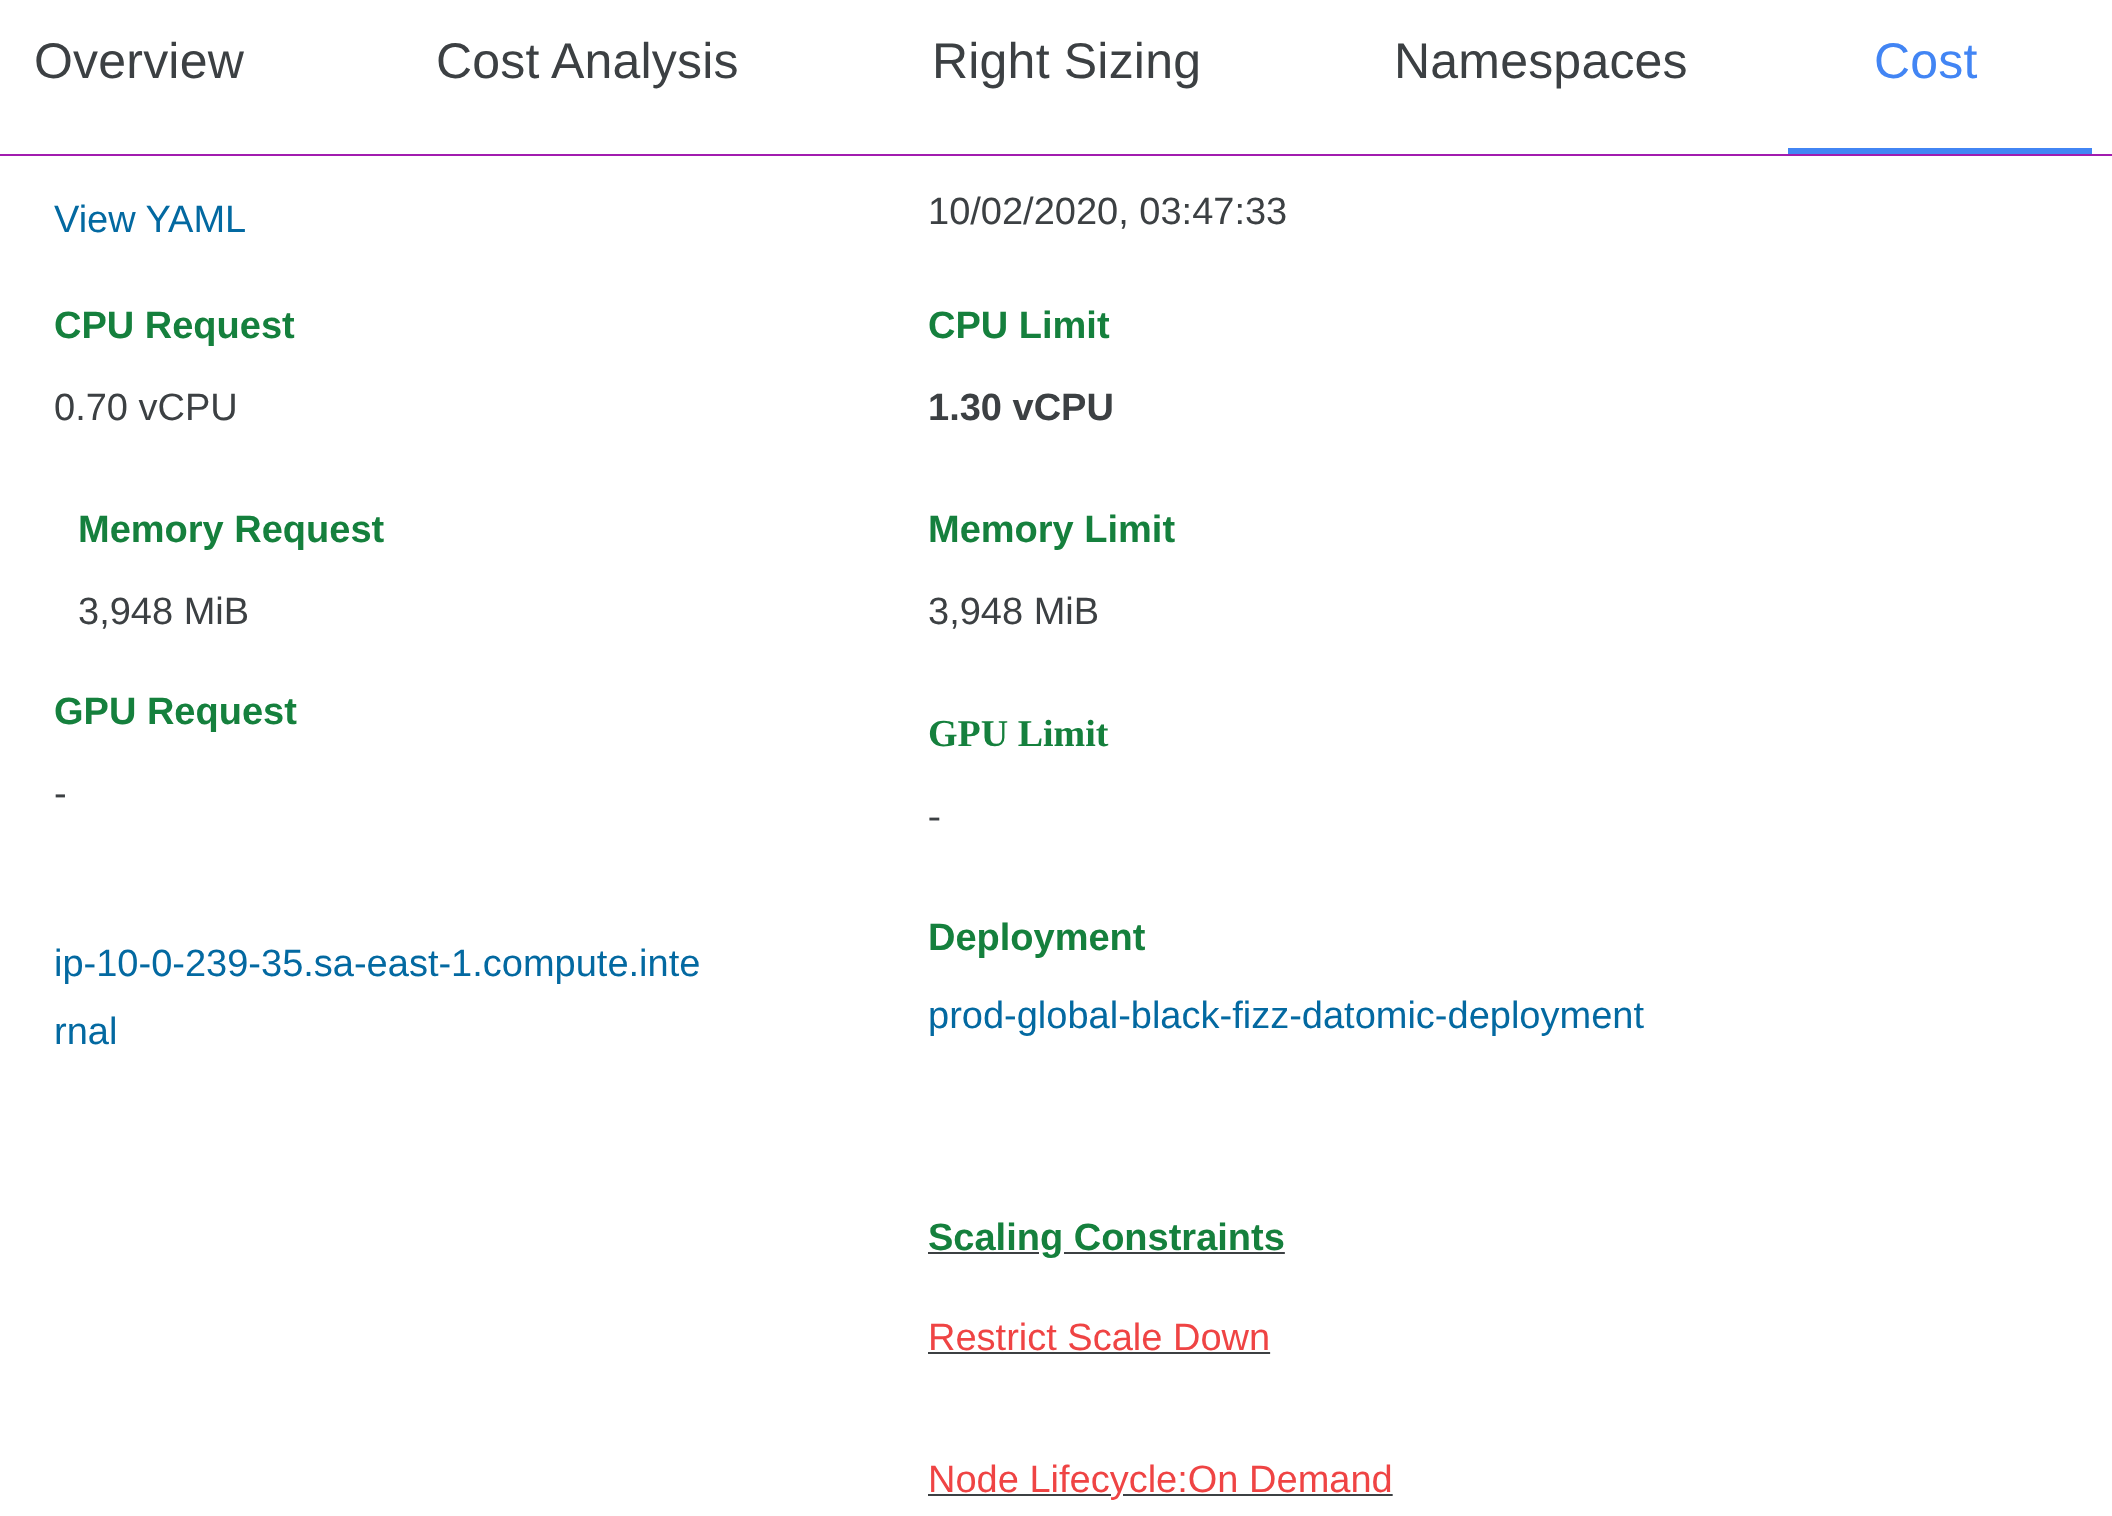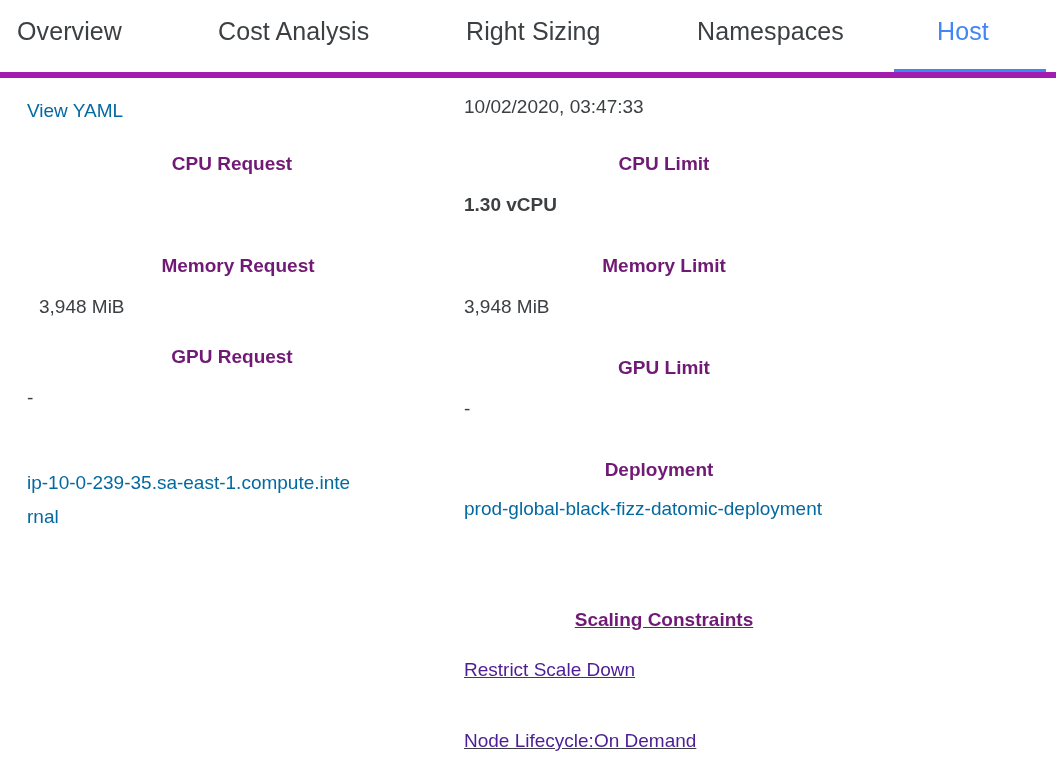--- a/index.html
+++ b/index.html
@@ -14,21 +14,21 @@
     font-family: "Liberation Sans", "DejaVu Sans", sans-serif;
     color: #3c4043;
     overflow: hidden;
     position: relative;
   }
 
   
   .tabbar {
     position: relative;
     height: 78px;
-    border-bottom: 6px solid #a21caf;
+    border-bottom: 1px solid #a21caf;
     box-sizing: border-box;
   }
   .tab {
     position: absolute;
     top: 14px;
     font-size: 25px;
     line-height: 34px;
     font-weight: 400;
     color: #3c4043;
     white-space: nowrap;
@@ -53,70 +53,70 @@
   .col {
     position: absolute;
     top: 0;
   }
   .col-left  { left: 27px;  width: 410px; }
   .col-right { left: 464px; width: 400px; }
   .field-label {
     font-size: 19px;
     line-height: 26px;
     font-weight: 700;
-    color: #701a75;
+    color: #15803d;
     margin: 0;
-    text-align: center;
   }
   .field-value {
     font-size: 19px;
     line-height: 26px;
     font-weight: 400;
     color: #3c4043;
     margin: 0;
   }
   .field-value.link,
   .link {
     color: #0369a1;
     cursor: pointer;
     word-break: break-all;
     line-height: 34px;
   }
 
   .plain-row {
     font-size: 19px;
     line-height: 26px;
-    color: #4c1d95;
+    color: #ef4444;
   }
 
   
   .r { position: absolute; left: 0; right: 0; }
 </style>
 </head>
 <body>
 
 <div class="tabbar">
   <div class="tab" style="left:17px;">Overview</div>
   <div class="tab" style="left:218px;">Cost Analysis</div>
   <div class="tab" style="left:697px;">Namespaces</div>
   <div class="tab" style="left:466px;">Right Sizing</div>
-  <div class="tab active" style="left:937px;">Host</div>
+  <div class="tab active" style="left:937px;">Cost</div>
   <div class="tab-underline" style="left:894px; width:152px;"></div>
 </div>
 
 <div class="content">
 
   <div class="col col-left">
 
     <div class="r" style="top:16px;">
       <div class="field-value link">View YAML</div>
     </div>
 
     <div class="r" style="top:73px;">
       <div class="field-label">CPU Request</div>
+      <div class="field-value" style="margin-top:15px;">0.70 vCPU</div>
     </div>
 
     <div class="r" style="top:175px;margin-left:12px;">
       <div class="field-label">Memory Request</div>
       <div class="field-value" style="margin-top:15px;">3,948 MiB</div>
     </div>
 
     <div class="r" style="top:266px;">
       <div class="field-label">GPU Request</div>
       <div class="field-value" style="margin-top:15px;">-</div>
@@ -137,21 +137,21 @@
     <div class="r" style="top:73px;">
       <div class="field-label">CPU Limit</div>
       <div class="field-value" style="margin-top:15px;font-weight:bold;">1.30 vCPU</div>
     </div>
 
     <div class="r" style="top:175px;">
       <div class="field-label">Memory Limit</div>
       <div class="field-value" style="margin-top:15px;">3,948 MiB</div>
     </div>
 
-    <div class="r" style="top:277px;">
+    <div class="r" style="top:277px;font-family:Liberation Serif, serif;">
       <div class="field-label">GPU Limit</div>
       <div class="field-value" style="margin-top:15px;">-</div>
     </div>
 
     <div class="r" style="top:379px; width:390px;">
       <div class="field-label">Deployment</div>
       <div class="field-value link" style="margin-top:9px; width:385px;">prod-global-black-fizz-datomic-deployment</div>
     </div>
 
     <div class="r" style="top:529px;text-decoration:underline;">

